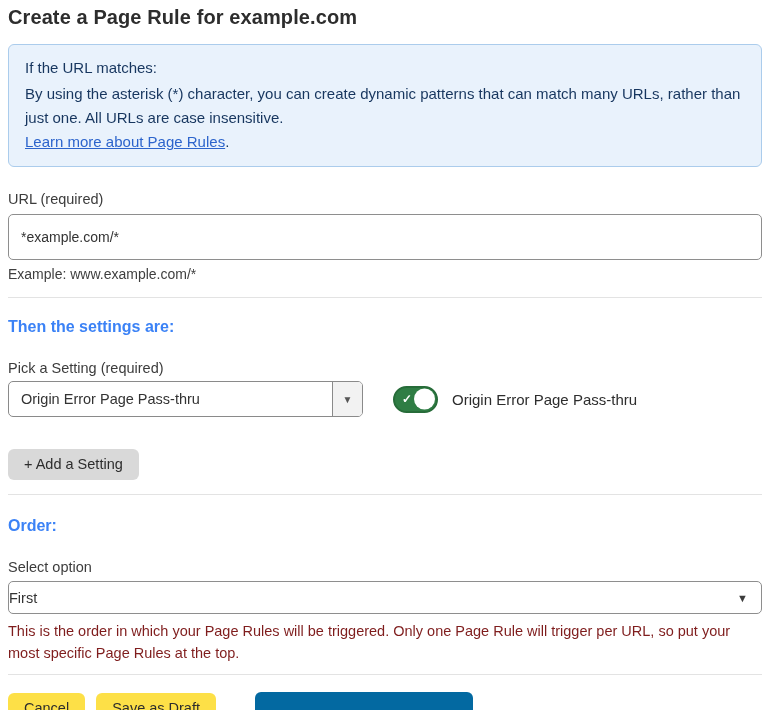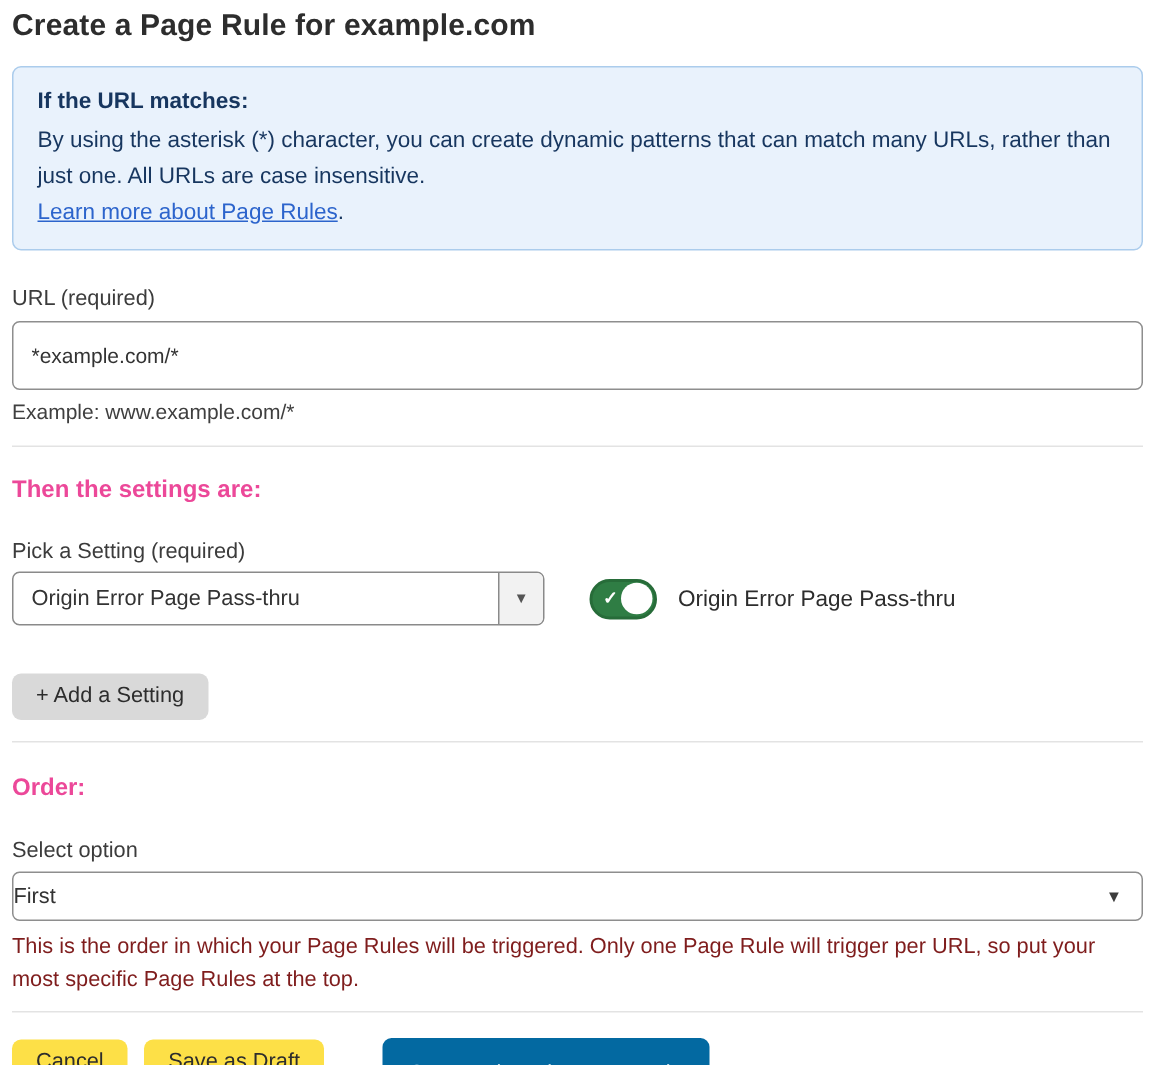--- a/index.html
+++ b/index.html
@@ -24,21 +24,21 @@
     margin-top: 15px;
     background: #e9f2fc;
     border: 1px solid #abccec;
     border-radius: 6px;
     padding: 11px 16px 12px 16px;
     color: #17365f;
     font-size: 15px;
     line-height: 24px;
   }
   .info-box .info-heading {
-    font-weight: bold;
+    font-weight: normal;
     font-size: 15px;
     color: #17365f;
   }
   .info-box .info-body { margin-top: 2px; max-width: 720px; }
   .info-box a.info-link {
     color: #2c64cc;
     text-decoration: underline;
     cursor: pointer;
   }
 
@@ -75,21 +75,21 @@
     height: 0;
   }
   .divider.d1 { margin-top: 15px; }
   .divider.d2 { margin-top: 14px; }
   .divider.d3 { margin-top: 10px; }
 
   .section-heading {
     margin-top: 20px;
     font-size: 16px;
     font-weight: bold;
-    color: #ec4899;
+    color: #3b82f6;
   }
   .section-heading.order { margin-top: 22px; }
 
   .setting-row {
     margin-top: 5px;
     display: flex;
     align-items: center;
   }
 
   .setting-dropdown {

